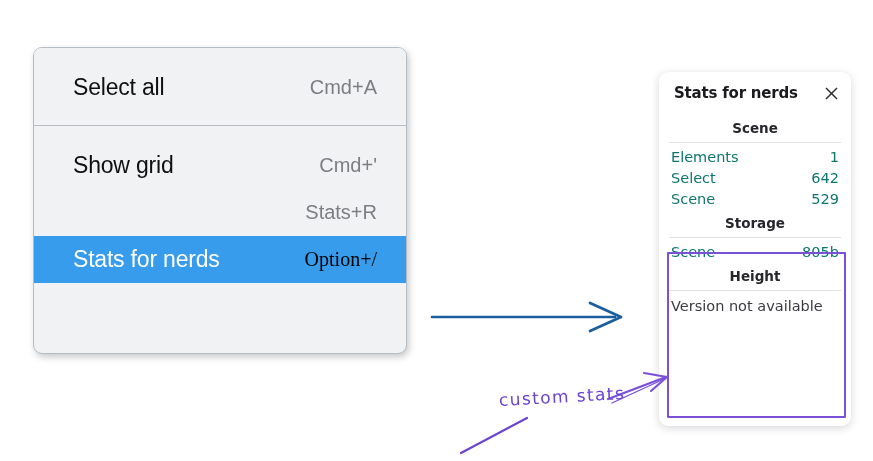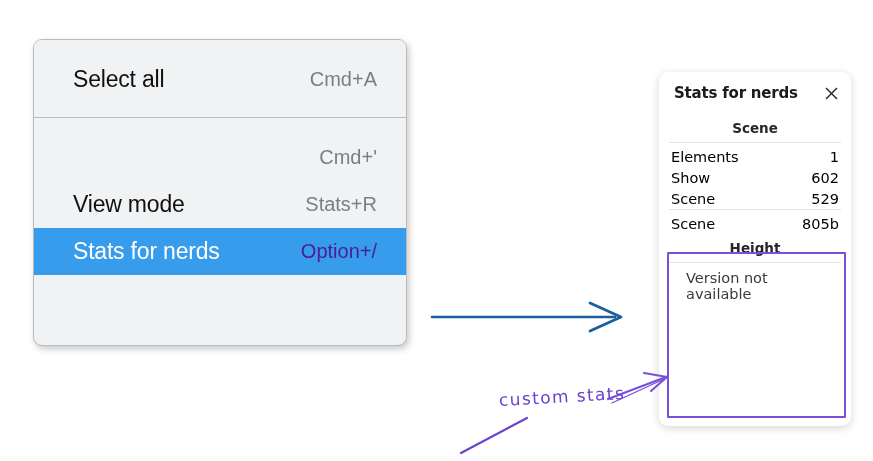--- a/index.html
+++ b/index.html
@@ -20,21 +20,21 @@
     position: absolute;
     inset: 0;
     width: 873px;
     height: 461px;
   }
 
   
   #context-menu {
     position: absolute;
     left: 33px;
-    top: 39px;
+    top: 47px;
     width: 374px;
     height: 307px;
     background: #f1f2f3;
     border: 1px solid #b4bcc4;
     border-radius: 9px;
     box-shadow: 2px 3px 7px rgba(0,0,0,0.22);
     overflow: hidden;
   }
 
   .menu-group { background: #f1f2f3; }
@@ -65,21 +65,21 @@
     margin-left: auto;
     font-size: 20px;
     color: #7b7f84;
     white-space: nowrap;
   }
 
   .menu-item.selected {
     background: #379ceb;
   }
   .menu-item.selected .label { color: #ffffff; }
-  .menu-item.selected .shortcut { color: #4c1d95; }
+  .menu-item.selected .shortcut { color: #000000; font-family: Liberation Serif, serif; }
 
   #group-top { padding-top: 16px; padding-bottom: 14px; }
   #group-bottom { padding-top: 16px; }
   #menu-footer { height: 19px; background: #f1f2f3; }
 
   
   #stats-panel {
     position: absolute;
     left: 659px;
     top: 72px;
@@ -126,29 +126,29 @@
   .section-rule {
     height: 1px;
     background: #e2e2e5;
     margin: 0 1px 3px;
   }
 
   .stat-row {
     display: flex;
     align-items: baseline;
     font-size: 14.5px;
-    color: #000000;
+    color: #0f766e;
     padding: 2.5px 3px;
   }
   .stat-row .stat-value { margin-left: auto; }
 
   .stat-single {
     font-size: 14.5px;
     color: #3a3a40;
-    padding: 4px 18px;
+    padding: 4px 3px;
   }
 
   
   #custom-stats-box {
     position: absolute;
     left: 667px;
     top: 252px;
     width: 179px;
     height: 166px;
     border: 2px solid #7a50d8;
@@ -187,24 +187,24 @@
       <div class="menu-item">
         <span class="label">Select all</span>
         <span class="shortcut">Cmd+A</span>
       </div>
     </div>
 
     <div id="menu-separator"></div>
 
     <div class="menu-group" id="group-bottom">
       <div class="menu-item">
+        <span class="label">Show grid</span>
         <span class="shortcut">Cmd+'</span>
       </div>
       <div class="menu-item">
-        <span class="label">View mode</span>
         <span class="shortcut">Stats+R</span>
       </div>
       <div class="menu-item selected">
         <span class="label">Stats for nerds</span>
         <span class="shortcut">Option+/</span>
       </div>
       <div id="menu-footer"></div>
     </div>
 
   </div>
@@ -222,30 +222,31 @@
     </div>
 
     <div class="stats-section">
       <div class="section-heading">Scene</div>
       <div class="section-rule"></div>
       <div class="stat-row">
         <span class="stat-label">Elements</span>
         <span class="stat-value">1</span>
       </div>
       <div class="stat-row">
-        <span class="stat-label">Show</span>
-        <span class="stat-value">602</span>
+        <span class="stat-label">Select</span>
+        <span class="stat-value">642</span>
       </div>
       <div class="stat-row">
         <span class="stat-label">Scene</span>
         <span class="stat-value">529</span>
       </div>
     </div>
 
     <div class="stats-section">
+      <div class="section-heading">Storage</div>
       <div class="section-rule"></div>
       <div class="stat-row">
         <span class="stat-label">Scene</span>
         <span class="stat-value">805b</span>
       </div>
     </div>
 
     <div class="stats-section">
       <div class="section-heading">Height</div>
       <div class="section-rule"></div>

